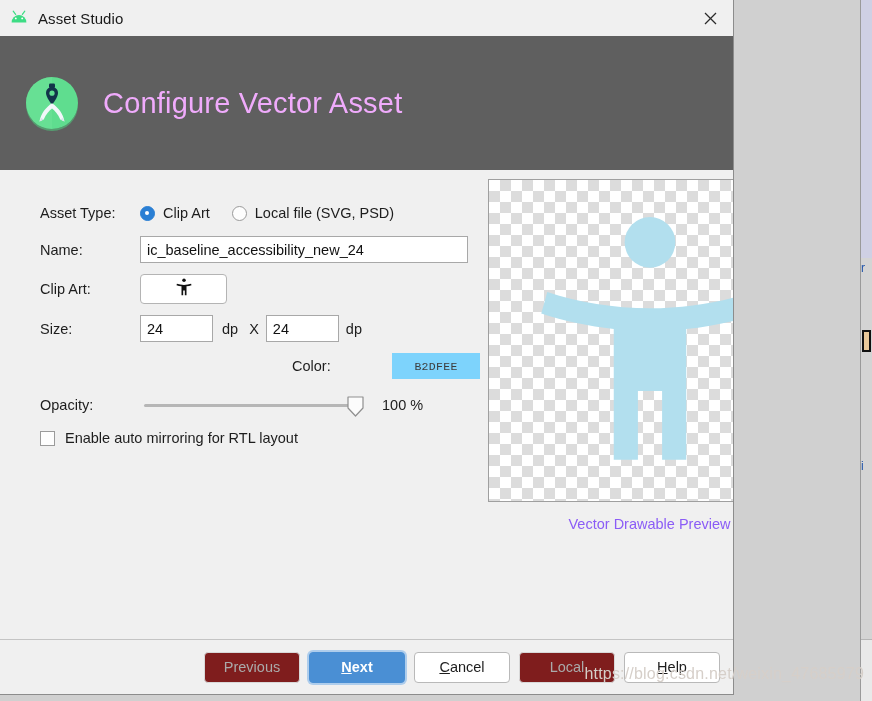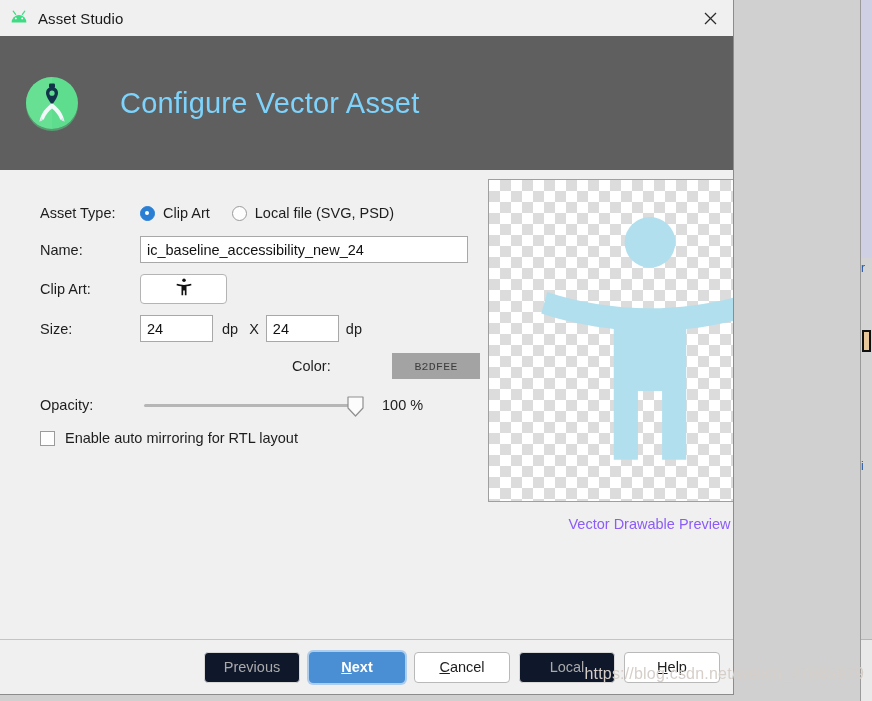--- a/index.html
+++ b/index.html
@@ -109,22 +109,22 @@
     background: #5f5f5f;
     display: flex;
     align-items: center;
     padding-left: 24px;
   }
   .banner-logo {
     width: 56px; height: 56px;
     flex: 0 0 auto;
   }
   .banner-title {
-    margin-left: 40px;
-    color: #7dd3fc;
+    margin-left: 23px;
+    color: #f0abfc;
     font-size: 29px;
     font-weight: 400;
     letter-spacing: 0.2px;
   }
 
   
   .content {
     position: relative;
     height: 470px;
     background: #f0f0f0;
@@ -219,21 +219,21 @@
     background: #ffffff;
     border: 1px solid #b4b4b4;
     border-radius: 4px;
     display: flex; align-items: center; justify-content: center;
     cursor: default;
   }
 
   
   .color-swatch {
     width: 88px; height: 26px;
-    background: #a3a3a3;
+    background: #7dd3fc;
     display: flex; align-items: center; justify-content: center;
     cursor: default;
   }
   .color-swatch span {
     font-family: "Liberation Mono", "DejaVu Sans Mono", monospace;
     font-size: 11.5px;
     color: #3d3d3d;
     letter-spacing: 0.3px;
   }
 
@@ -332,21 +332,21 @@
     align-items: center;
     justify-content: center;
     margin-left: 9px;
     cursor: default;
     background: #ffffff;
     border: 1px solid #b9b9b9;
     color: #1d1d1d;
     padding: 0 10px;
   }
   .btn.disabled {
-    background: #0f172a;
+    background: #7f1d1d;
     border: 1px solid #d8d8d8;
     color: #aaaaaa;
   }
   .btn.default {
     background: #4a8fd4;
     border: 1px solid #4a8fd4;
     box-shadow: 0 0 0 2px #aecdec;
     color: #ffffff;
     font-weight: bold;
   }

